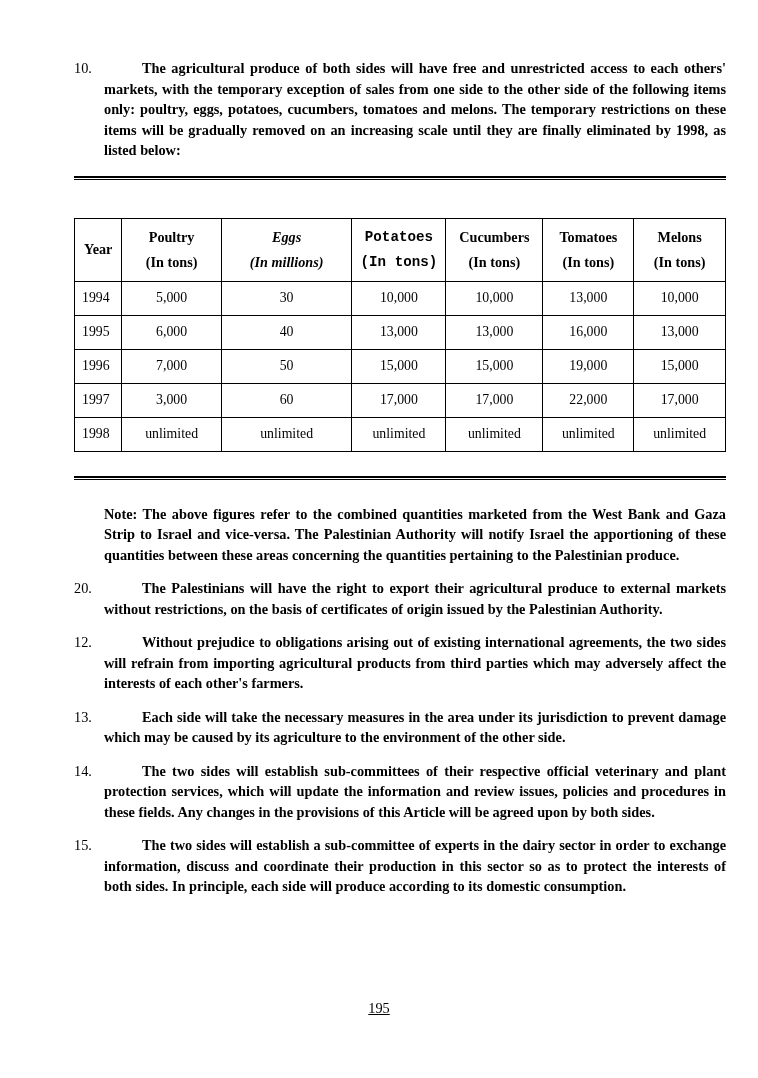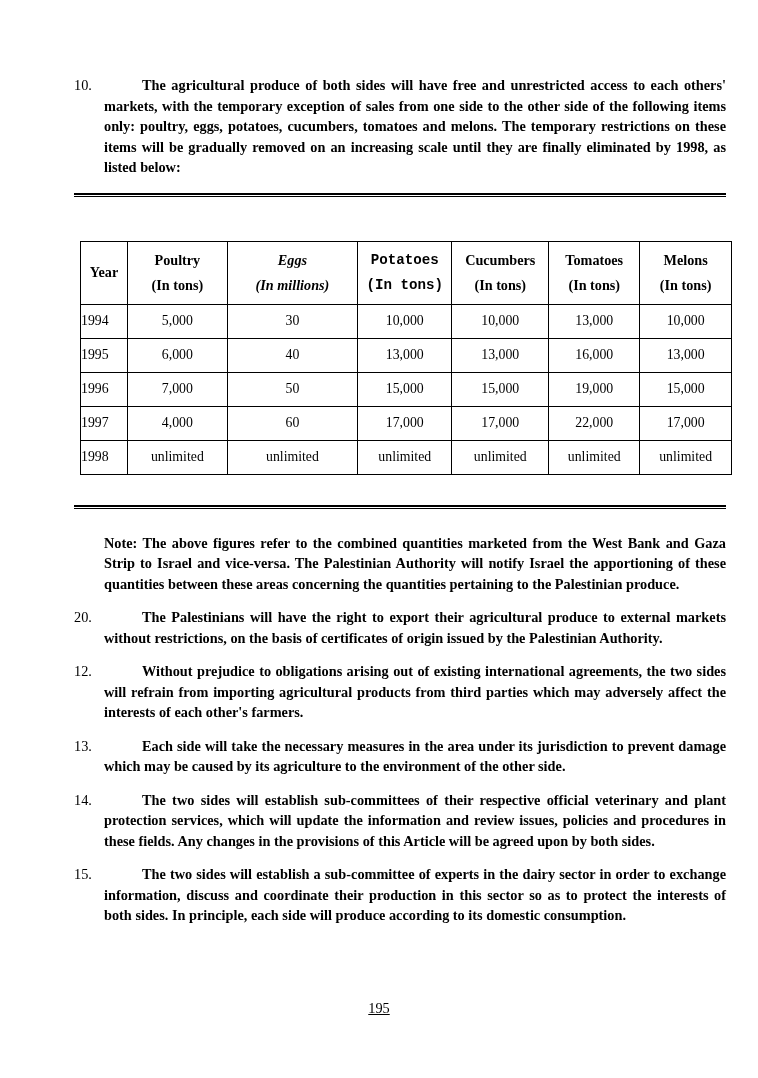--- a/index.html
+++ b/index.html
@@ -17,21 +17,21 @@
   }
   .page {
     position: absolute;
     left: 0; top: 0;
     width: 758px;
     height: 1078px;
   }
   .content {
     position: absolute;
     left: 74px;
-    top: 75px;
+    top: 58px;
     width: 652px;
   }
   .para {
     position: relative;
     margin-bottom: 13px;
     font-size: 14.3px;
     line-height: 20.5px;
     text-align: justify;
     padding-left: 30px;
   }
@@ -64,21 +64,21 @@
   }
   .rule-wrap .l1 {
     position: absolute; left: 0; top: 0; width: 652px; height: 2px; background: #000;
   }
   .rule-wrap .l2 {
     position: absolute; left: 0; top: 3px; width: 652px; height: 1px; background: #000;
   }
   table.tbl {
     border-collapse: collapse;
     width: 652px;
-    margin: 6px;
+    margin: 0;
     font-size: 13.8px;
   }
   table.tbl td, table.tbl th {
     border: 1px solid #000;
     text-align: center;
     vertical-align: middle;
     padding: 0;
     font-weight: normal;
   }
   table.tbl thead th {
@@ -88,21 +88,21 @@
     padding: 6px 2px 6px 2px;
   }
   table.tbl thead th .l1 { display: block; }
   table.tbl thead th .l2 { display: block; }
   table.tbl tbody td {
     height: 33px;
     font-size: 13.8px;
   }
   table.tbl tbody td.year {
     text-align: left;
-    padding-left: 0;
+    padding-left: 7px;
   }
   .col-year { width: 44px; }
   .col-poultry { width: 101px; }
   .col-eggs { width: 136px; font-style: italic; }
   .col-potatoes { width: 92px; font-family: Liberation Mono, monospace; }
   .col-cucumbers { width: 95px; }
   .col-tomatoes { width: 90px; }
   .col-melons { width: 92px; }
   .spacer-before-table { height: 36px; }
   .pagenum {
@@ -192,21 +192,21 @@
             <td class="year">1996</td>
             <td>7,000</td>
             <td>50</td>
             <td>15,000</td>
             <td>15,000</td>
             <td>19,000</td>
             <td>15,000</td>
           </tr>
           <tr>
             <td class="year">1997</td>
-            <td>4,000</td>
+            <td>3,000</td>
             <td>60</td>
             <td>17,000</td>
             <td>17,000</td>
             <td>22,000</td>
             <td>17,000</td>
           </tr>
           <tr>
             <td class="year">1998</td>
             <td>unlimited</td>
             <td>unlimited</td>

